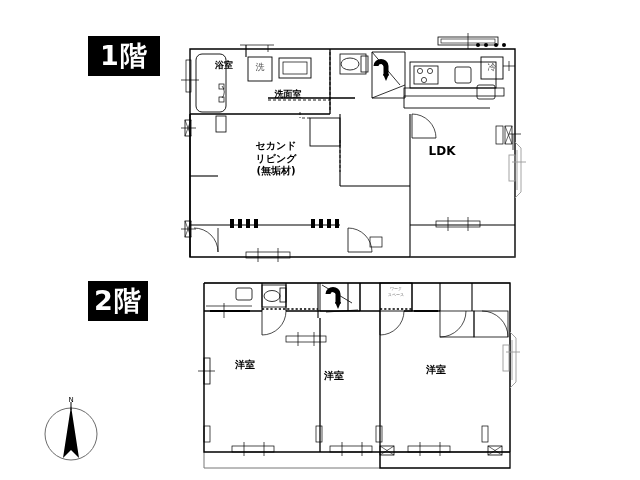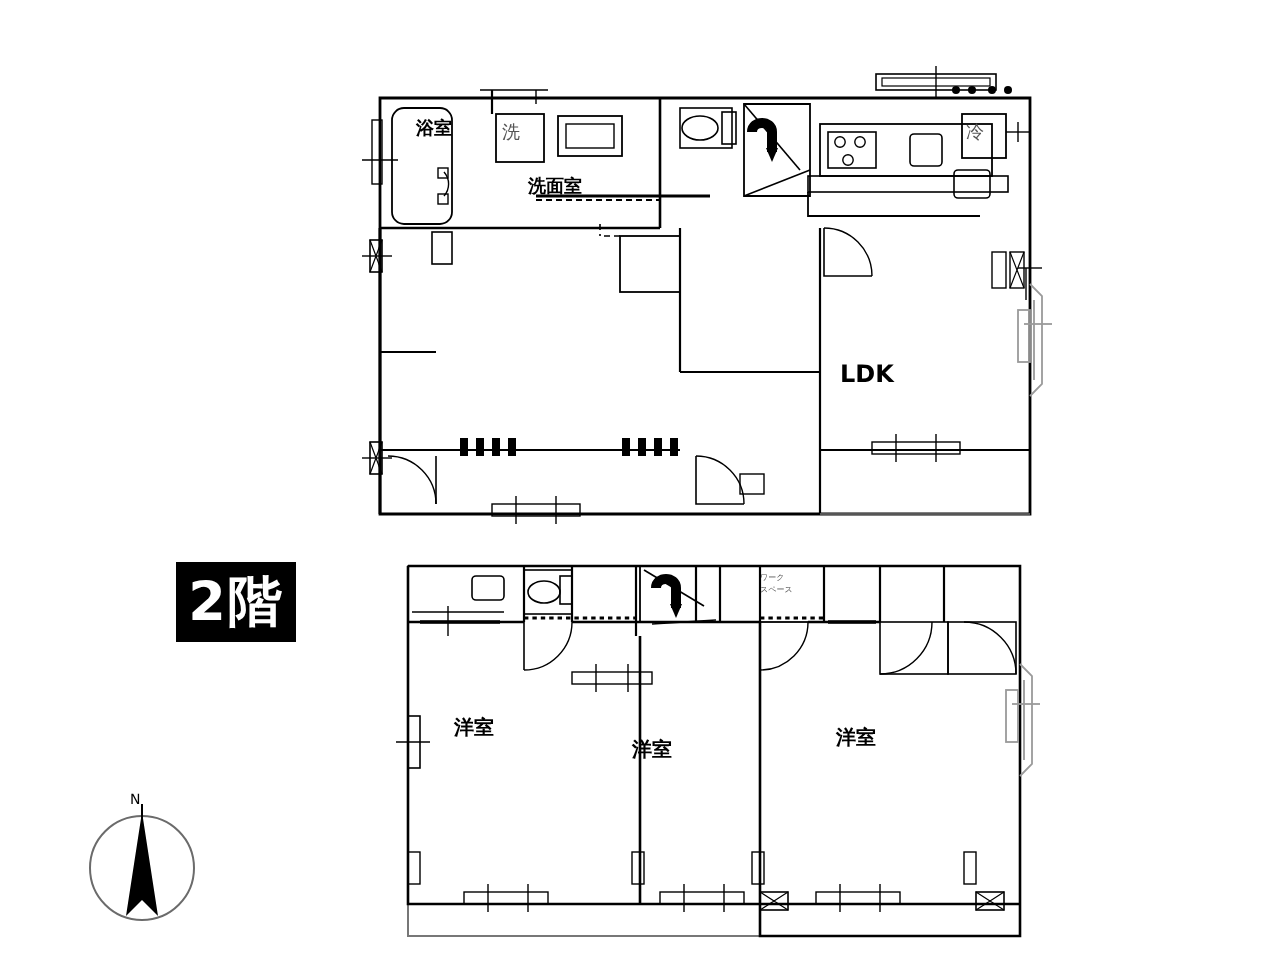--- a/index.html
+++ b/index.html
@@ -44,33 +44,37 @@
     width: 60px; height: 40px;
     font-size: 27px;
   }
 
   
   .room-label {
     position: absolute;
     color: #000000;
     font-weight: bold;
     white-space: nowrap;
+    text-align: center;
     line-height: 1.25;
     font-family: "DejaVu Sans", "Liberation Sans", sans-serif;
     pointer-events: none;
   }
 
   svg { display: block; }
   .plan-svg { position: absolute; left: 0; top: 0; }
 </style>
 </head>
 <body>
 
 <div id="stage">
 
+  <div class="floor-badge" id="badge-f1">
+    <span>1階</span>
+  </div>
 
   <div class="floor-badge" id="badge-f2">
     <span>2階</span>
   </div>
 
   <svg class="plan-svg" width="640" height="480" viewBox="0 0 640 480">
 
     <g fill="none" stroke="#000" stroke-width="1.1">
 
       <path d="M190,49 L515,49 L515,257 L190,257 Z" stroke-width="1.4"></path>
@@ -311,22 +315,25 @@
       <circle cx="71" cy="434" r="26" fill="none" stroke="#6b6b6b" stroke-width="1"></circle>
       <path d="M71,406 L63,458 L71,450 L79,458 Z" fill="#000000" stroke="none"></path>
       <path d="M71,402 L71,410" stroke="#000" stroke-width="1"></path>
     </g>
   </svg>
 
   <div class="room-label" style="left:208px; top:60px; width:32px; font-size:9px;">浴室</div>
 
   <div class="room-label" style="left:264px; top:89px; width:48px; font-size:9px;">洗面室</div>
 
-
-  <div class="room-label" style="left:420px; top:144px; width:44px; font-size:12px;margin-top:36px;">LDK</div>
+  <div class="room-label" style="left:236px; top:140px; width:80px; font-size:10px; white-space:pre-line;">セカンド
+リビング
+(無垢材)</div>
+
+  <div class="room-label" style="left:420px; top:144px; width:44px; font-size:12px;">LDK</div>
 
   <div class="room-label" style="left:251px; top:62px; width:18px; font-size:9px; font-weight:normal; color:#555;">洗</div>
 
   <div class="room-label" style="left:483px; top:62px; width:18px; font-size:9px; font-weight:normal; color:#555;">冷</div>
 
   <div class="room-label" style="left:227px; top:359px; width:36px; font-size:10px;">洋室</div>
 
   <div class="room-label" style="left:316px; top:370px; width:36px; font-size:10px;">洋室</div>
 
   <div class="room-label" style="left:418px; top:364px; width:36px; font-size:10px;">洋室</div>

